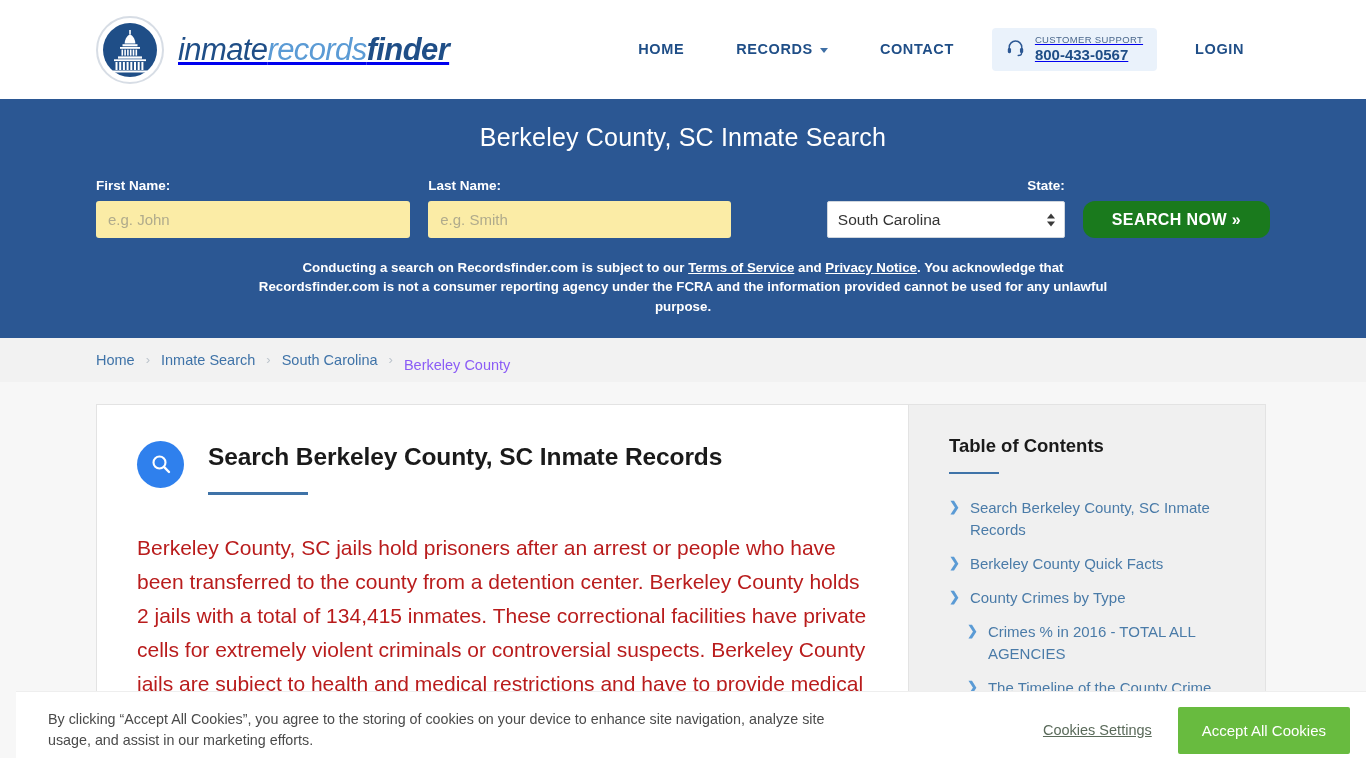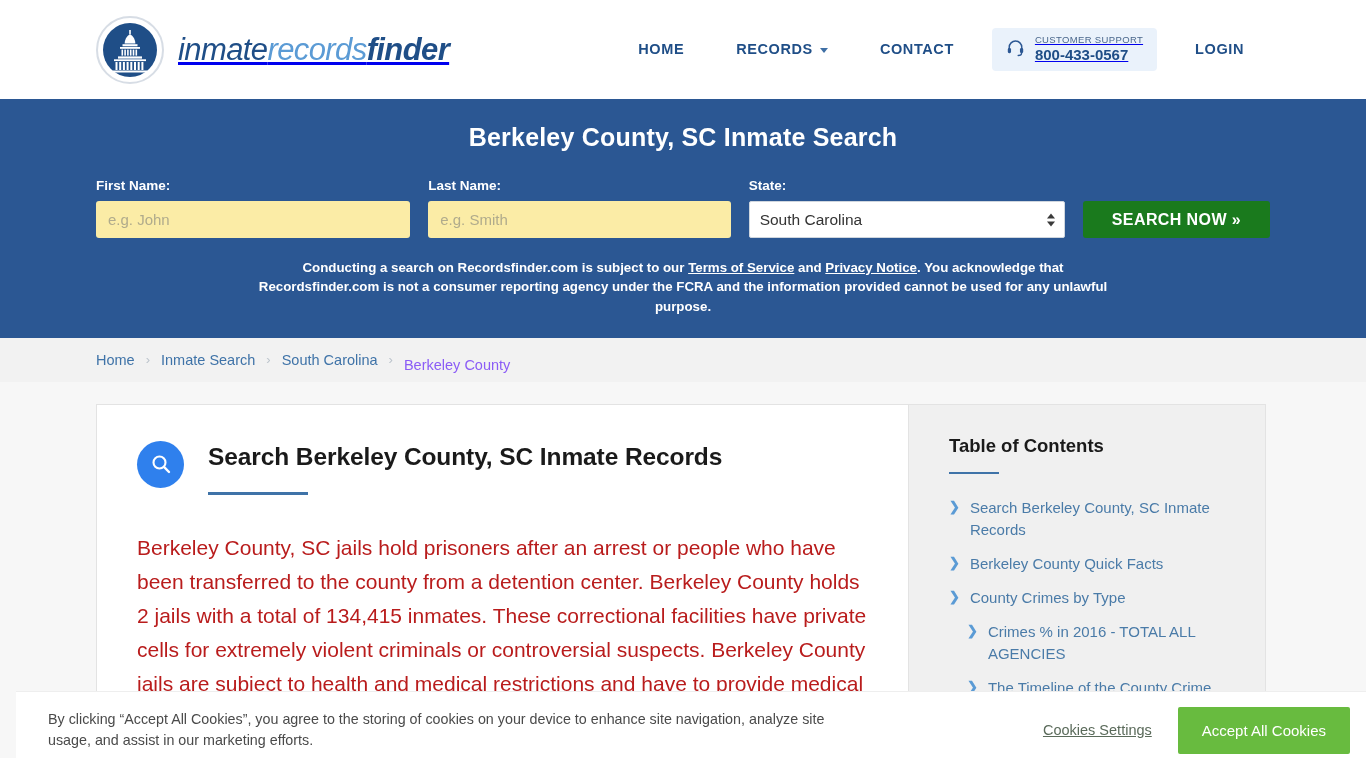--- a/index.html
+++ b/index.html
@@ -81,33 +81,33 @@
 
   
   .hero {
     background: #2b5793;
     padding: 24px 96px 22px 96px;
     color: #ffffff;
   }
   .hero-title {
     text-align: center;
     font-size: 25px;
-    font-weight: bold;
+    font-weight: normal;
     letter-spacing: 0.2px;
     margin-bottom: 26px;
   }
   .searchform {
     display: flex;
     align-items: flex-end;
     gap: 18px;
   }
   .field { display: flex; flex-direction: column; }
   .field.first { width: 319px; }
   .field.last  { width: 307px; }
-  .field.state { width: 321px; }
+  .field.state { width: 321px; align-items: flex-end; }
   .field label {
     font-size: 13.5px;
     font-weight: bold;
     margin-bottom: 8px;
     color: #ffffff;
   }
   .txtinput {
     height: 37px;
     border: none;
     background: #fbeca6;
@@ -151,21 +151,21 @@
     height: 37px;
     width: 190px;
     background: #1a7a1d;
     color: #ffffff;
     border: none;
     font-size: 16px;
     font-weight: bold;
     font-family: "Liberation Sans", sans-serif;
     letter-spacing: 0.4px;
     cursor: pointer;
-    border-radius: 3px;
+    border-radius: 12px;
   }
   .disclaimer {
     margin-top: 20px;
     text-align: center;
     font-size: 13.3px;
     line-height: 1.45;
     color: #ffffff;
     max-width: 860px;
     margin-left: auto;
     margin-right: auto;

